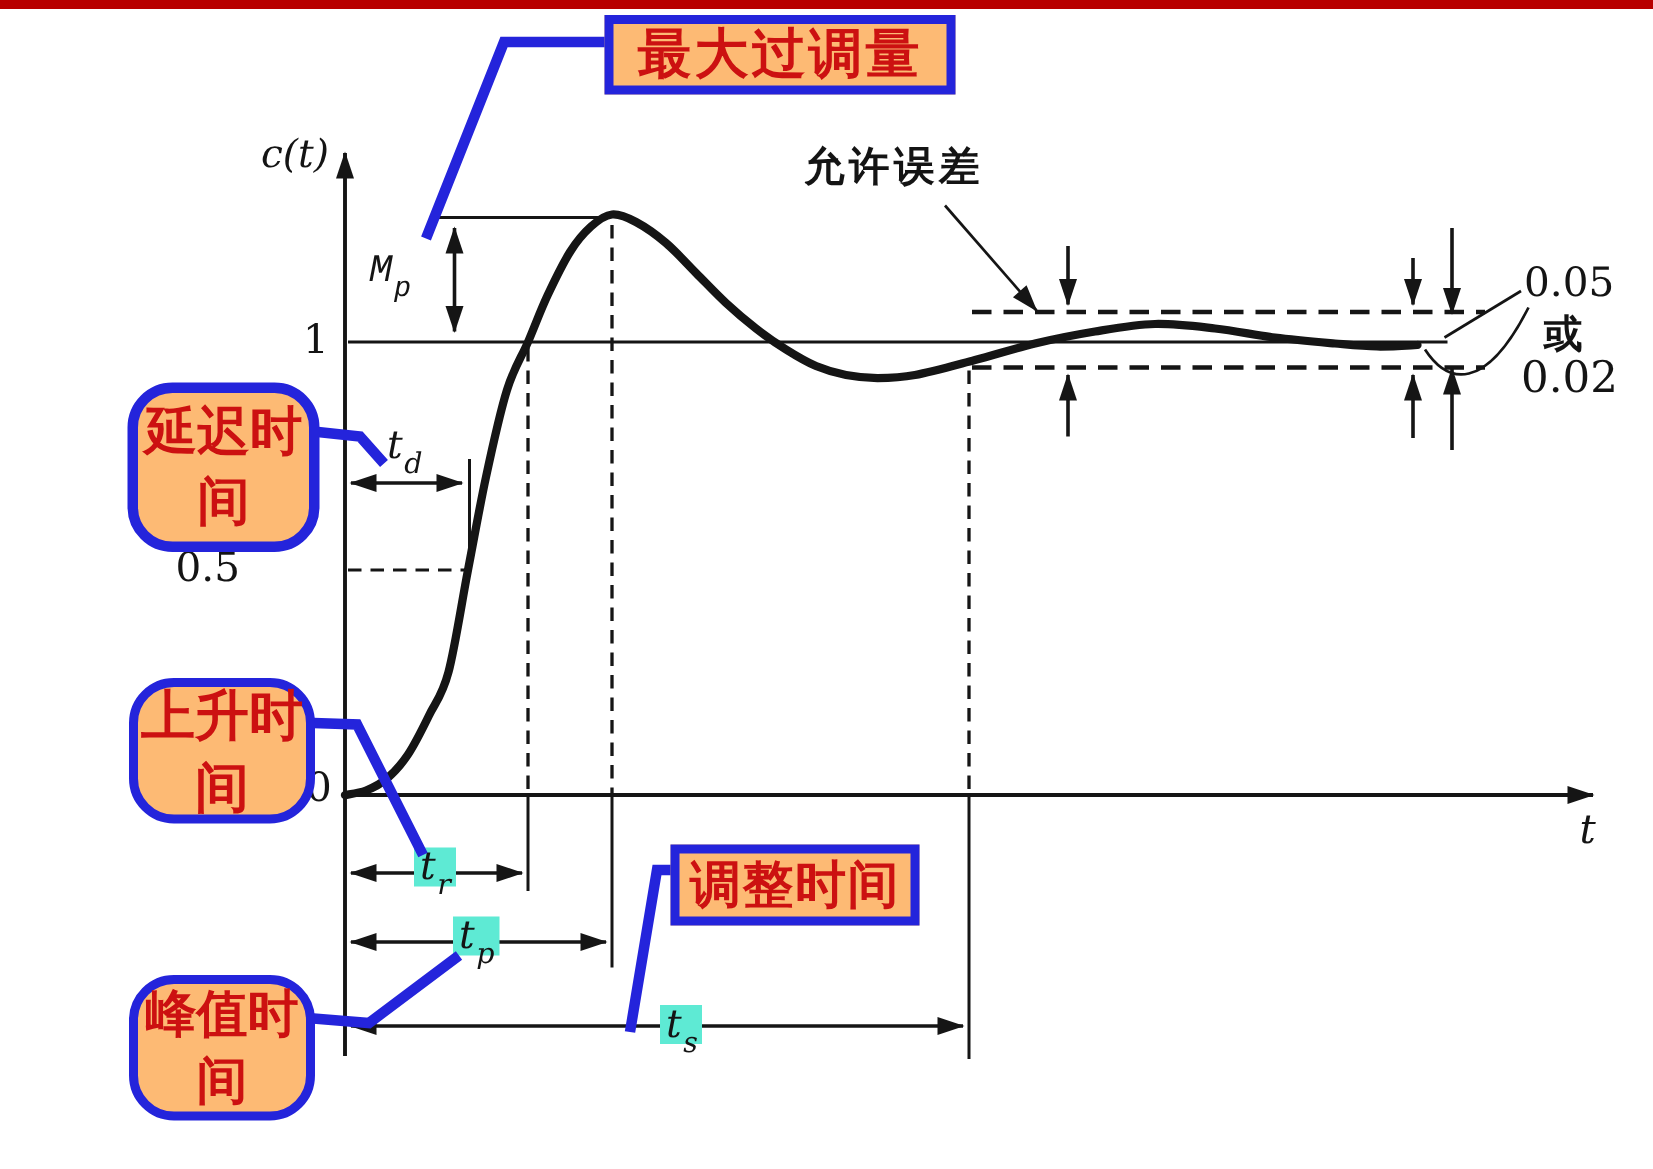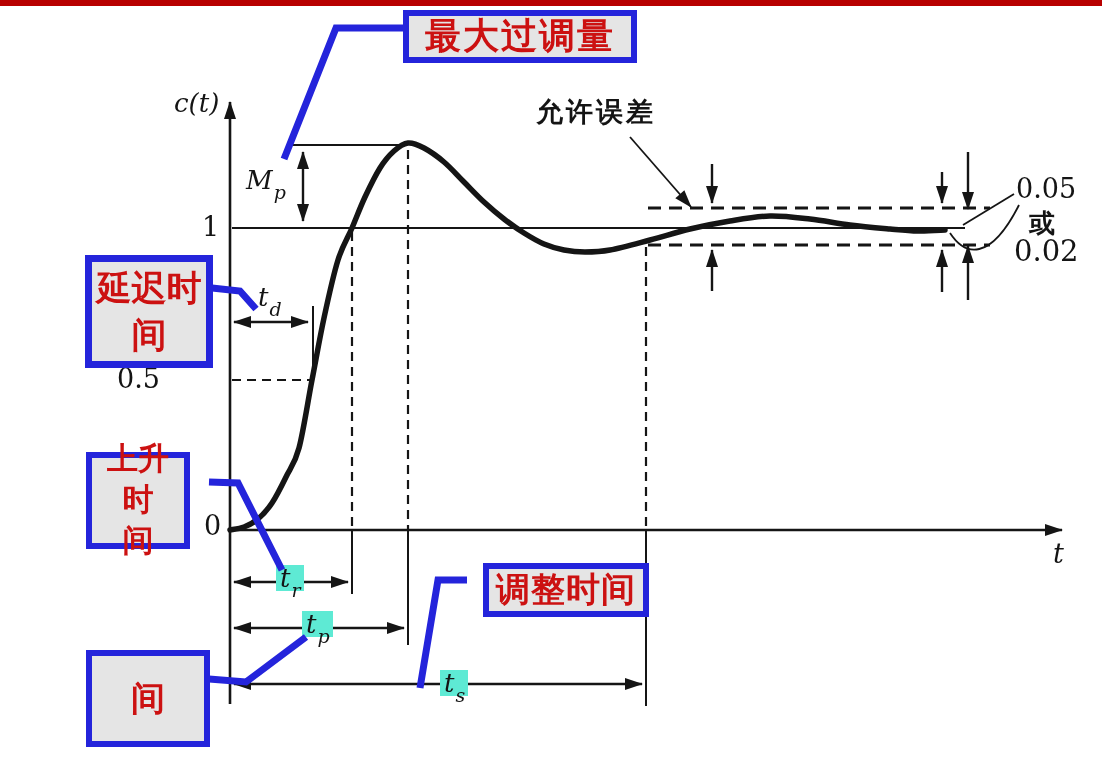--- a/index.html
+++ b/index.html
@@ -6,24 +6,24 @@
   #stage{position:relative;width:1102px;height:779px;background:#ffffff;overflow:hidden;
          font-family:"DejaVu Serif","Liberation Serif",serif;}
   #topbar{position:absolute;left:0;top:0;width:1102px;height:6px;}
   svg.layer{position:absolute;left:0;top:0;width:1102px;height:779px;pointer-events:none;}
   .lbl{position:absolute;color:#141414;white-space:nowrap;line-height:1;}
   .math{font-style:italic;}
   .num{font-style:normal;}
   .onln{background:#5eead4;padding:0 4px;}
   .lbl sub{font-size:19px;font-style:italic;line-height:0;position:relative;top:4px;left:1px;}
   .cjk{font-weight:bold;}
-  .callout{position:absolute;box-sizing:border-box;background:#e5e5e5;
+  .callout{position:absolute;box-sizing:border-box;background:#fdba74;
            display:flex;align-items:center;justify-content:center;text-align:center;
            font-weight:bold;z-index:5;font-family:"Liberation Sans",sans-serif;}
-  .two{flex-direction:column;line-height:1.32;}
+  .two{flex-direction:column;line-height:1.32;border-radius:30px;}
   .curve{fill:none;stroke:#151515;stroke-width:5.5;stroke-linejoin:round;stroke-linecap:round;}
   .ink{stroke:#151515;fill:none;}
   .thin{stroke-width:2;}
   .leader{stroke-width:1.8;}
   .dashv{stroke-width:2.2;stroke-dasharray:9 6;}
   .dashband{stroke-width:3;stroke-dasharray:13 8;}
   .meas{stroke-width:2.4;}
   .blueln{fill:none;stroke-width:7;stroke-linecap:butt;stroke-linejoin:miter;}
 </style>
 </head>
@@ -80,21 +80,21 @@
 
     <path class="curve" d="M 230,530 C 232.3,529.5 239.3,528.8 244,527 C 248.7,525.2 253.3,523.0 258,519 C 262.7,515.0 267.3,510.0 272,503 C 276.7,496.0 281.5,486.2 286,477 C 290.5,467.8 294.7,464.2 299,448 C 303.3,431.8 307.8,401.7 312,380 C 316.2,358.3 319.7,338.0 324,318 C 328.3,298.0 333.3,275.0 338,260 C 342.7,245.0 347.5,238.5 352,228 C 356.5,217.5 360.3,207.0 365,197 C 369.7,187.0 375.2,175.7 380,168 C 384.8,160.3 389.3,155.2 394,151 C 398.7,146.8 403.0,143.5 408,143 C 413.0,142.5 418.0,144.8 424,148 C 430.0,151.2 437.3,156.3 444,162 C 450.7,167.7 457.3,175.3 464,182 C 470.7,188.7 477.3,195.8 484,202 C 490.7,208.2 497.3,213.8 504,219 C 510.7,224.2 517.3,228.8 524,233 C 530.7,237.2 537.3,241.2 544,244 C 550.7,246.8 557.2,248.7 564,250 C 570.8,251.3 577.3,252.0 585,252 C 592.7,252.0 599.2,252.0 610,250 C 620.8,248.0 636.7,243.5 650,240 C 663.3,236.5 676.7,232.2 690,229 C 703.3,225.8 716.7,223.2 730,221 C 743.3,218.8 756.7,216.3 770,216 C 783.3,215.7 796.7,217.5 810,219 C 823.3,220.5 836.7,223.3 850,225 C 863.3,226.7 878.7,228.0 890,229 C 901.3,230.0 908.8,230.8 918,231 C 927.2,231.2 940.5,230.2 945,230"></path>
   </svg>
 
   <div class="lbl math" style="left:174px;top:90px;font-size:26px;">c(t)</div>
   <div class="lbl math" style="left:1053px;top:540px;font-size:27px;">t</div>
   <div class="lbl num" style="left:202px;top:213px;font-size:27px;">1</div>
   <div class="lbl num" style="left:117px;top:365px;font-size:27px;">0.5</div>
   <div class="lbl num" style="left:204px;top:512px;font-size:27px;">0</div>
 
-  <div class="lbl" style="left:246px;top:167px;font-size:26px;">
+  <div class="lbl" style="left:246px;top:167px;font-size:26px;font-family:Liberation Mono, monospace;">
     <span class="math">M</span><sub>p</sub>
   </div>
   <div class="lbl" style="left:258px;top:284px;font-size:26px;">
     <span class="math">t</span><sub>d</sub>
   </div>
   <div class="lbl onln" style="left:276px;top:565px;font-size:26px;">
     <span class="math">t</span><sub>r</sub>
   </div>
   <div class="lbl onln" style="left:302px;top:611px;font-size:26px;">
     <span class="math">t</span><sub>p</sub>
@@ -116,24 +116,25 @@
     <polyline class="blueln" points="467,580 438,580 420,688" stroke="#2424db"></polyline>
   </svg>
 
   <div class="callout" style="left: 403px; top: 10px; width: 234px; height: 53px; border: 6px solid rgb(36, 36, 219); font-size: 36px; letter-spacing: 2px; color: rgb(204, 17, 17);">
     <span>最大过调量</span>
   </div>
   <div class="callout two" style="left: 85px; top: 255px; width: 128px; height: 113px; border: 7px solid rgb(36, 36, 219); font-size: 35px; color: rgb(204, 17, 17);">
     <span>延迟时</span>
     <span>间</span>
   </div>
-  <div class="callout two" style="left: 86px; top: 452px; width: 104px; height: 97px; border: 6px solid rgb(36, 36, 219); font-size: 31px; color: rgb(204, 17, 17);">
+  <div class="callout two" style="left: 86px; top: 452px; width: 124px; height: 97px; border: 6px solid rgb(36, 36, 219); font-size: 36px; color: rgb(204, 17, 17);">
     <span>上升时</span>
     <span>间</span>
   </div>
   <div class="callout two" style="left: 86px; top: 650px; width: 124px; height: 97px; border: 6px solid rgb(36, 36, 219); font-size: 34px; color: rgb(204, 17, 17);">
+    <span>峰值时</span>
     <span>间</span>
   </div>
-  <div class="callout" style="left: 483px; top: 563px; width: 166px; height: 54px; border: 6px solid rgb(36, 36, 219); font-size: 34px; letter-spacing: 1px; color: rgb(204, 17, 17);">
+  <div class="callout" style="left: 447px; top: 563px; width: 166px; height: 54px; border: 6px solid rgb(36, 36, 219); font-size: 34px; letter-spacing: 1px; color: rgb(204, 17, 17);">
     <span>调整时间</span>
   </div>
 
 </div>
 
 </body></html>

